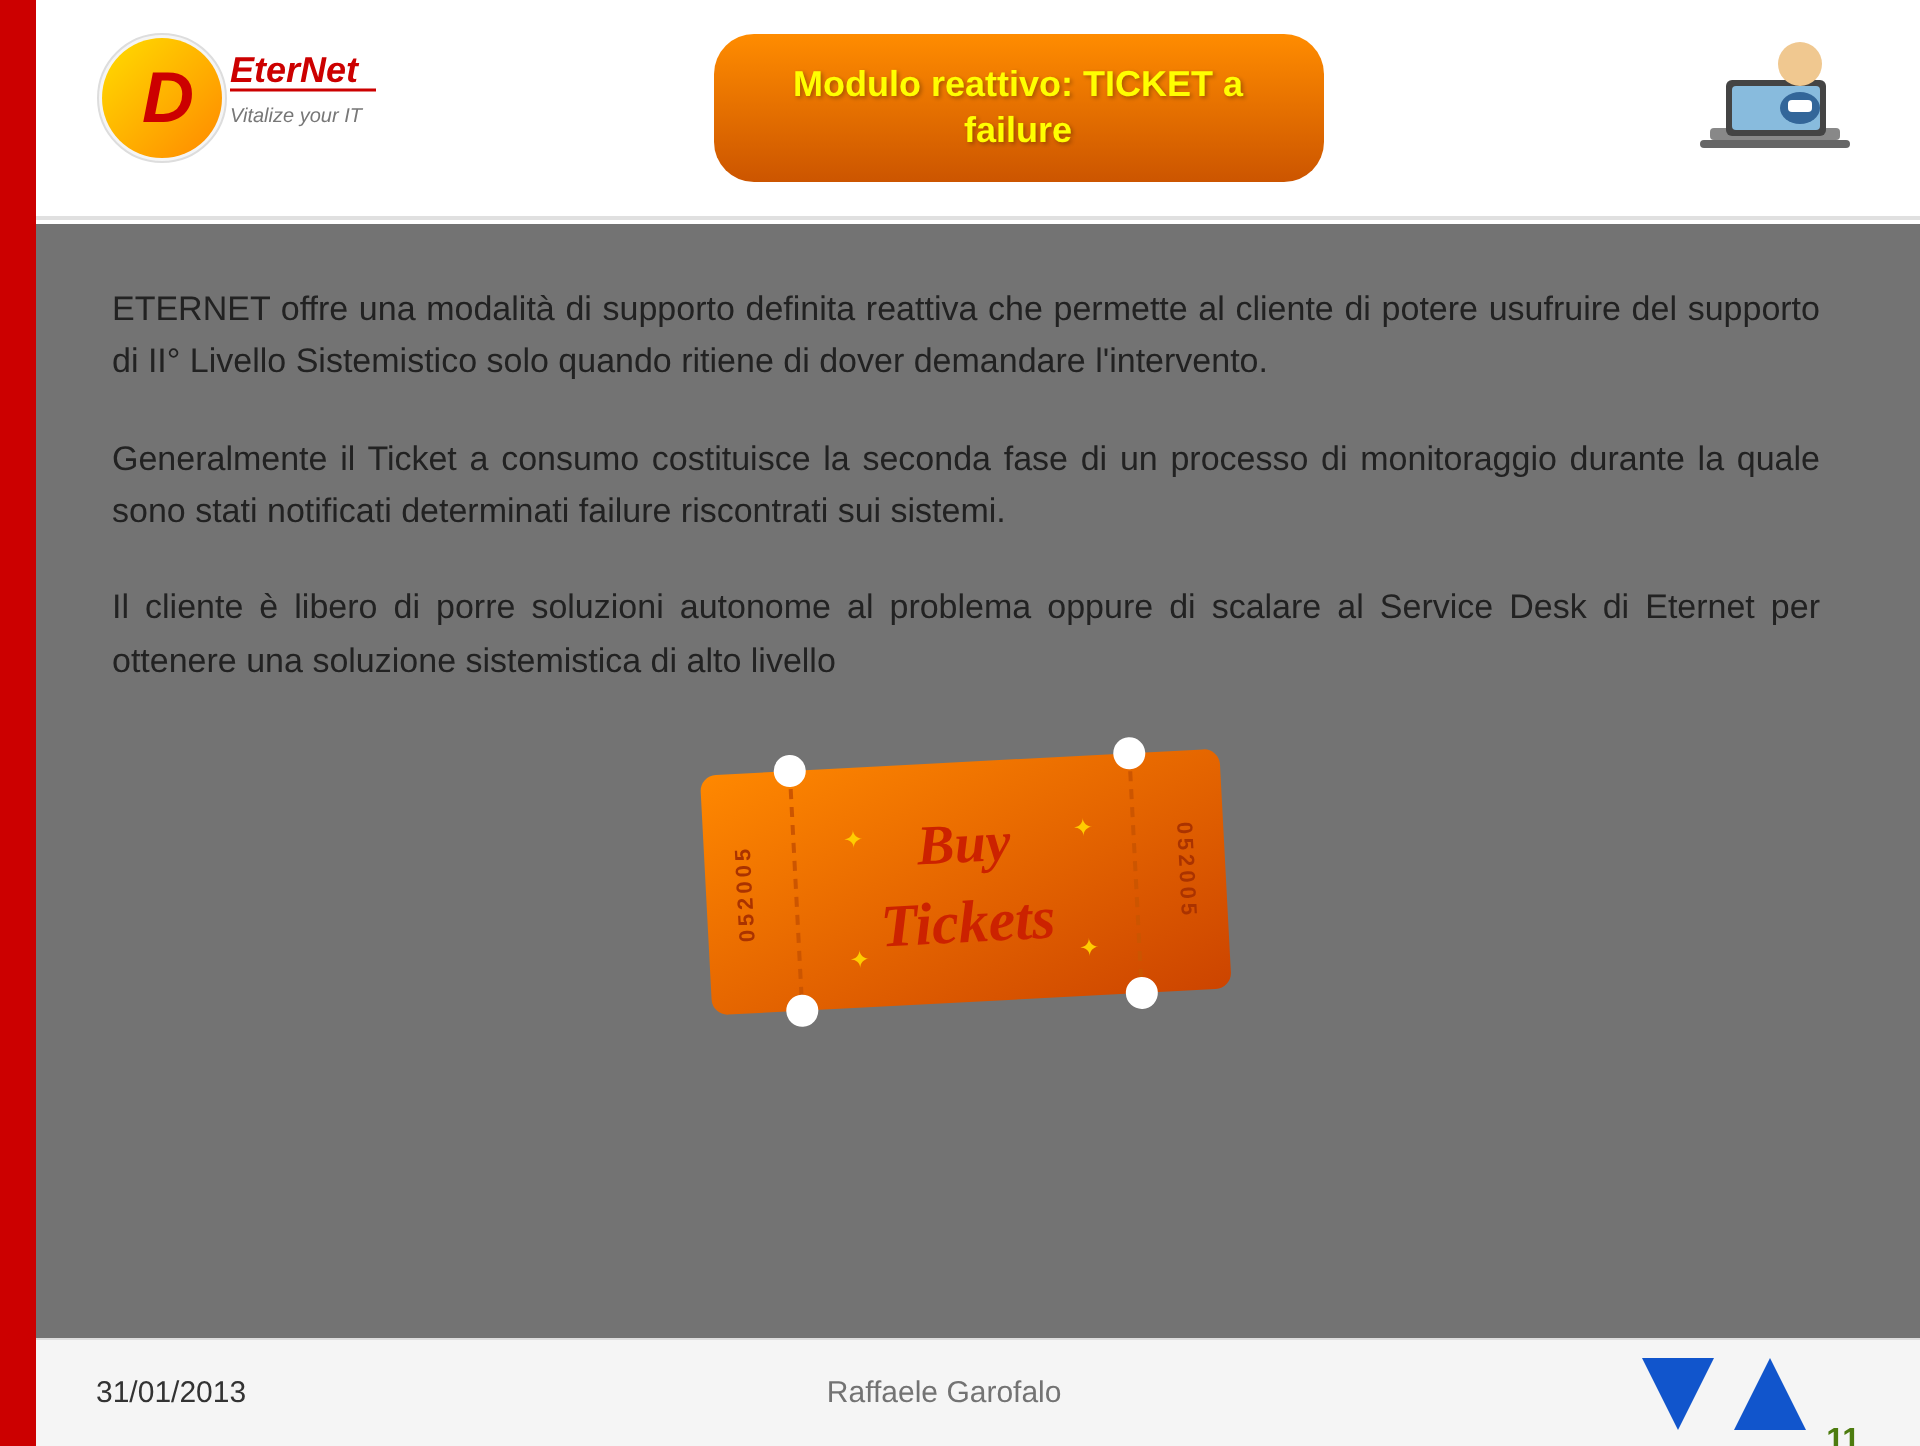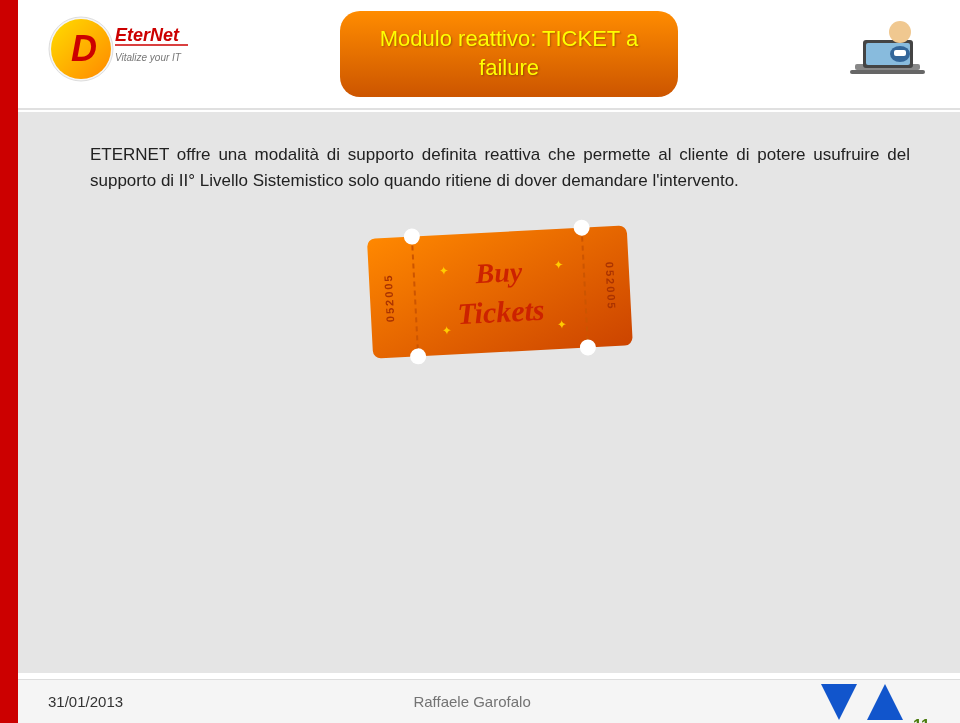--- a/index.html
+++ b/index.html
@@ -57,61 +57,61 @@
     .title-rounded {
       background: linear-gradient(to bottom, #ff8c00, #cc5500);
       border-radius: 20px;
       padding: 14px 40px;
       text-align: center;
       max-width: 420px;
     }
 
     .title-rounded h1 {
       color: #ffff00;
-      font-size: 22px;
-      font-weight: normal;
+      font-size: 18px;
+      font-weight: bold;
       line-height: 1.3;
       text-shadow: 1px 1px 2px rgba(0,0,0,0.3);
     }
 
     
     .person-icon-area {
       width: 120px;
       display: flex;
       justify-content: flex-end;
       align-items: flex-start;
       padding-right: 10px;
     }
 
     
     .main-content {
       position: absolute;
       top: 112px;
       left: 18px;
       right: 0;
       bottom: 50px;
-      padding: 30px 50px 20px 72px;
-      background: #e5e5e5;
+      padding: 30px 50px 20px 38px;
+      background: #737373;
     }
 
     .paragraph {
       font-size: 17px;
       color: #222;
       line-height: 1.55;
       margin-bottom: 22px;
       text-align: justify;
     }
 
     
     .footer {
       position: absolute;
       bottom: 0;
       left: 18px;
       right: 0;
-      height: 44px;
+      height: 54px;
       background: #f5f5f5;
       border-top: 1px solid #ddd;
       display: flex;
       align-items: center;
       justify-content: space-between;
       padding: 0 30px;
     }
 
     .footer-date {
       font-size: 15px;
@@ -198,21 +198,23 @@
 
       <rect x="49" y="38" width="12" height="6" rx="2" fill="#ffffff"></rect>
     </svg>
   </div>
 </div>
 
 <div class="main-content">
 
   <p class="paragraph">ETERNET offre una modalità di supporto definita reattiva che permette al cliente di potere usufruire del supporto di II° Livello Sistemistico solo quando ritiene di dover demandare l'intervento.</p>
 
-
+  <p class="paragraph">Generalmente il Ticket a consumo costituisce la seconda fase di un processo di monitoraggio durante la quale sono stati notificati determinati failure riscontrati sui sistemi.</p>
+
+  <p class="paragraph">Il cliente è libero di porre soluzioni autonome al problema oppure di scalare al Service Desk di Eternet per ottenere una soluzione sistemistica di alto livello</p>
 
   <div class="ticket-svg-container">
     <svg width="280" height="155" viewBox="0 0 280 155">
       <defs>
         <linearGradient id="ticketGrad" x1="0%" y1="0%" x2="100%" y2="100%">
           <stop offset="0%" style="stop-color:#ff8800"></stop>
           <stop offset="100%" style="stop-color:#cc4400"></stop>
         </linearGradient>
         <linearGradient id="ticketGrad2" x1="0%" y1="0%" x2="100%" y2="0%">
           <stop offset="0%" style="stop-color:#ee7700"></stop>

